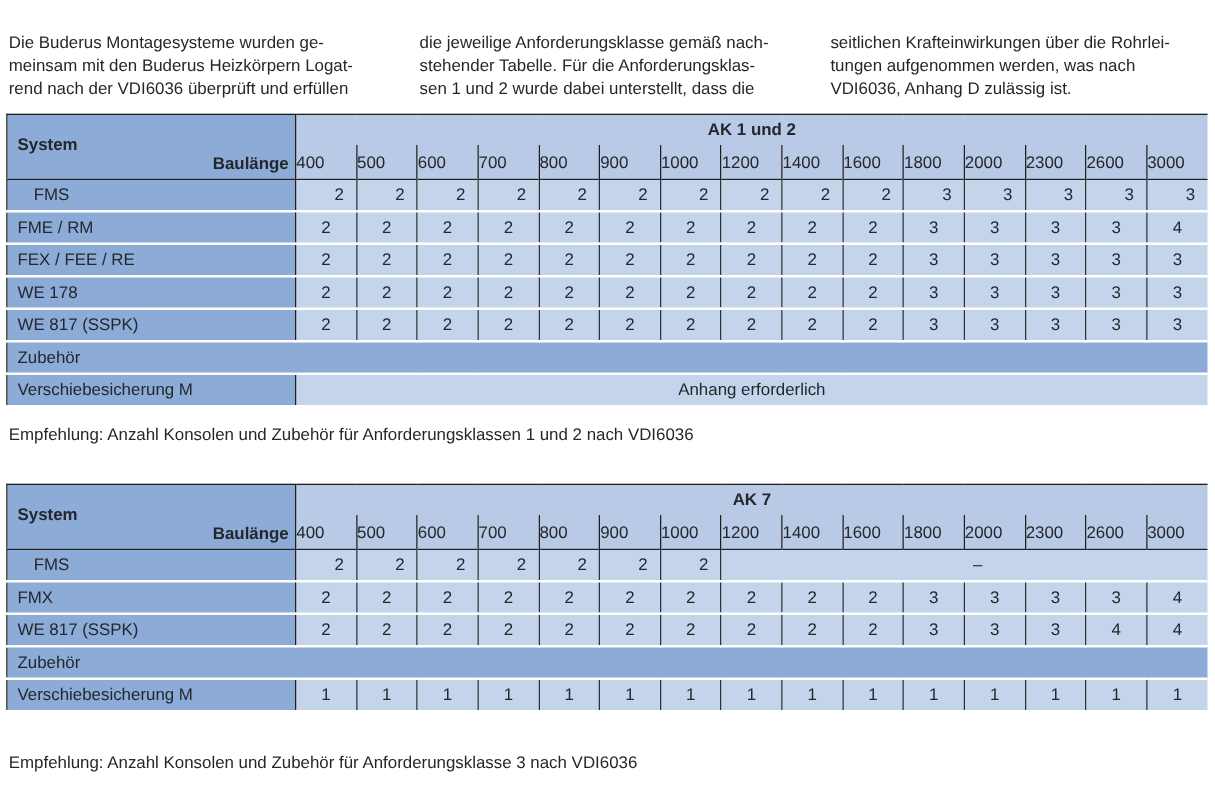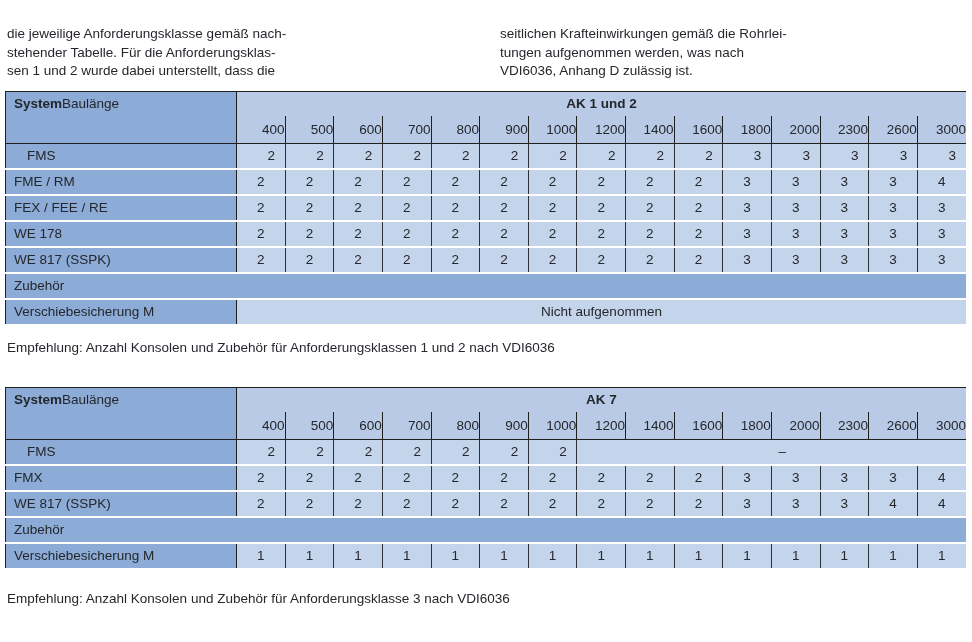--- a/index.html
+++ b/index.html
@@ -34,32 +34,32 @@
   }
   col.col-label{width:231px;}
   td{vertical-align:middle;padding:0;}
 
   
   td.corner{
     background:var(--band_blue,#8cabd7);
     border-right:1px solid var(--grid_dark,#1f1f1f);
   }
   .corner-in{
-    display:flex;flex-direction:row;justify-content:flex-start;
+    display:flex;flex-direction:column;justify-content:flex-end;
     height:51px;box-sizing:border-box;padding:4px 5px 5px 8px;
   }
   .c-title{font-weight:bold;}
-  .c-sub{text-align:right;}
+  .c-sub{text-align:right;font-weight:bold;}
   td.group-head{
     background:var(--header_blue,#b8cae5);
     font-weight:bold;text-align:center;height:24px;margin-top:42px;
   }
   td.hnum{
     background:var(--header_blue,#b8cae5);
-    text-align:right;height:27px;
+    text-align:left;height:27px;
   }
   td.hnum + td.hnum{border-left:1px solid var(--grid_dark,#1f1f1f);}
 
   
   tbody td{border-top:2px solid #ffffff;height:24px;}
   tbody tr:first-child td{border-top:1px solid var(--grid_dark,#1f1f1f);padding-left:21px;}
   td.lbl{
     background:var(--band_blue,#8cabd7);
     border-right:1px solid var(--grid_dark,#1f1f1f);
     padding-left:8px;
@@ -69,32 +69,35 @@
     text-align:center;
   }
   td.val + td.val{border-left:1px solid #2e3236;}
   td.section{
     background:var(--band_blue,#8cabd7);
     padding-left:8px;
   }
 
   .caption{font-size:13.5px;margin:16px 0 0 2px;}
   .tbl-block + .tbl-block{margin-top:32px;}
-  .tbl-block:last-child .caption{margin-top:23px;}
+  .tbl-block:last-child .caption{margin-top:34px;}
 </style>
 </head>
 <body>
 
 <div class="page">
 
   <div class="intro">
+    <p>Die Buderus Montagesysteme wurden ge-
+meinsam mit den Buderus Heizkörpern Logat-
+rend nach der VDI6036 überprüft und erfüllen</p>
     <p>die jeweilige Anforderungsklasse gemäß nach-
 stehender Tabelle. Für die Anforderungsklas-
 sen 1 und 2 wurde dabei unterstellt, dass die</p>
-    <p>seitlichen Krafteinwirkungen gemäß die Rohrlei-
+    <p>seitlichen Krafteinwirkungen über die Rohrlei-
 tungen aufgenommen werden, was nach
 VDI6036, Anhang D zulässig ist.</p>
   </div>
 
   <div id="tables-mount">
       <div class="tbl-block">
         <table class="grid">
           <colgroup>
             <col class="col-label">
             <col>
@@ -230,21 +233,21 @@
               <td class="val">3</td>
               <td class="val">3</td>
               <td class="val">3</td>
               <td class="val">3</td>
             </tr>
             <tr>
               <td class="section" colspan="16">Zubehör</td>
             </tr>
             <tr>
               <td class="lbl">Verschiebesicherung M</td>
-              <td class="val" colspan="15">Nicht aufgenommen</td>
+              <td class="val" colspan="15">Anhang erforderlich</td>
             </tr>
           </tbody>
         </table>
         <p class="caption">Empfehlung: Anzahl Konsolen und Zubehör für Anforderungsklassen 1 und 2 nach VDI6036</p>
       </div>
       <div class="tbl-block">
         <table class="grid">
           <colgroup>
             <col class="col-label">
             <col>

